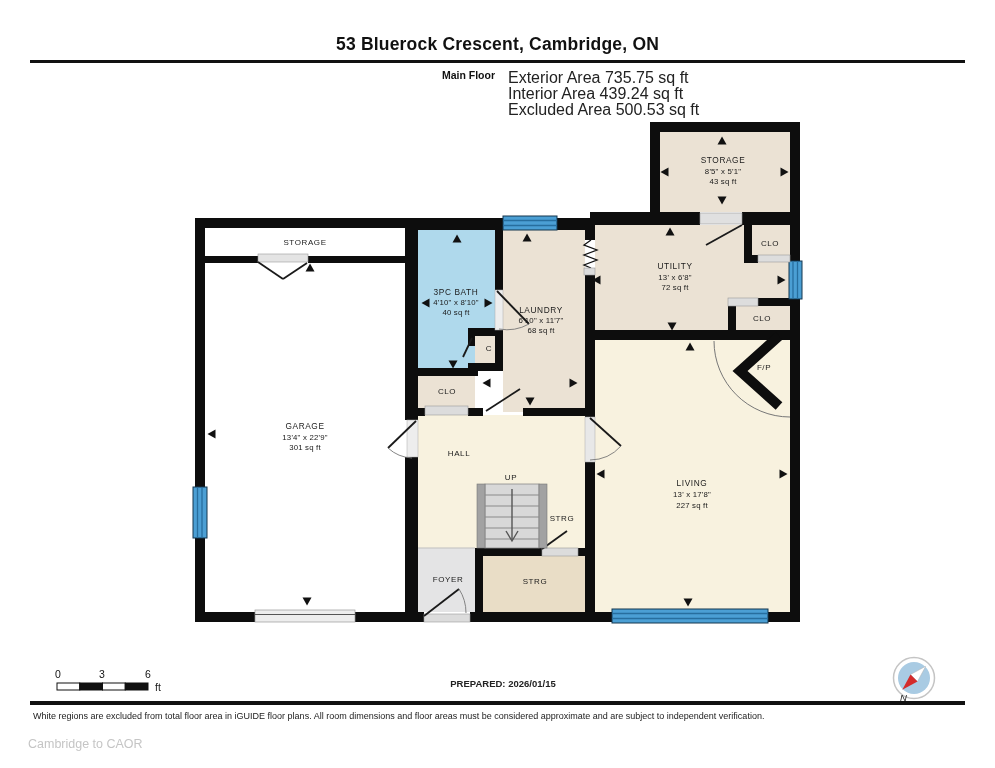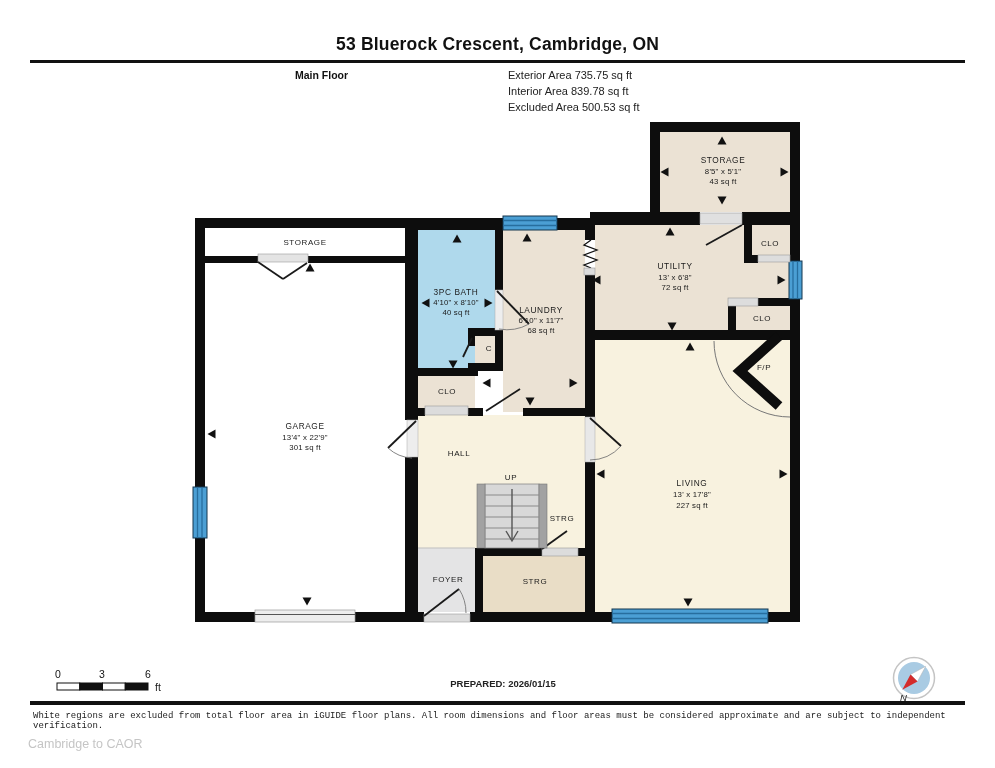--- a/index.html
+++ b/index.html
@@ -1,43 +1,43 @@
 <!DOCTYPE html>
 <html><head>
 <meta charset="utf-8">
 <style>
   html,body{margin:0;padding:0;background:#ffffff;}
   .page{position:relative;width:995px;height:768px;background:#fff;overflow:hidden;
         font-family:"Liberation Sans", sans-serif;color:#111;}
   .abs{position:absolute;}
   .title{top:34px;left:0;width:995px;text-align:center;font-size:17.5px;font-weight:bold;letter-spacing:.2px;}
   .rule1{top:60px;left:30px;width:935px;height:3px;background:#111;}
-  .floor-label{top:69px;left:295px;width:200px;text-align:left;font-size:10.5px;font-weight:bold;}
-  .area-line{left:508px;font-size:11px;color:#222;}
+  .floor-label{top:69px;left:295px;width:200px;text-align:right;font-size:10.5px;font-weight:bold;}
+  .area-line{left:508px;font-size:16px;color:#222;}
   .prepared{top:678px;left:353px;width:300px;text-align:center;font-size:9.5px;font-weight:600;color:#222;}
   .rule2{top:701px;left:30px;width:935px;height:3.5px;background:#111;}
-  .disclaimer{top:711px;left:33px;width:930px;font-size:9px;color:#222;font-family:Liberation Mono, monospace;}
+  .disclaimer{top:711px;left:33px;width:930px;font-size:9px;color:#222;}
   .license{top:737px;left:28px;font-size:12.5px;color:#c5c5c5;}
   svg{position:absolute;top:0;left:0;}
   text{font-family:"Liberation Sans", sans-serif;fill:#1a1a1a;}
   .rname{font-size:8.3px;letter-spacing:.6px;text-anchor:middle;}
   .rdim{font-size:7.8px;letter-spacing:.2px;text-anchor:middle;}
   .small{font-size:8px;letter-spacing:.6px;text-anchor:middle;}
   .scl{font-size:10.5px;text-anchor:middle;fill:#111;}
 </style>
 </head>
 <body>
 
 <div class="page">
 
   <div class="abs title">53 Bluerock Crescent, Cambridge, ON</div>
   <div class="abs rule1"></div>
   <div class="abs floor-label">Main Floor</div>
   <div class="abs area-line" style="top:69px">Exterior Area 735.75 sq ft</div>
-  <div class="abs area-line" style="top:85px">Interior Area 839.78 sq ft</div>
+  <div class="abs area-line" style="top:85px">Interior Area 439.24 sq ft</div>
   <div class="abs area-line" style="top:101px">Excluded Area 500.53 sq ft</div>
 
   <svg width="995" height="768" viewBox="0 0 995 768">
     <defs>
       <path id="arr" d="M0,-4.5 L4.5,3.5 L-4.5,3.5 Z"></path>
     </defs>
 
     <g>
       <rect x="418" y="230" width="77" height="138" fill="#afd9ec"></rect>
       <rect x="503" y="230" width="82" height="182" fill="#ebe2d4"></rect>

